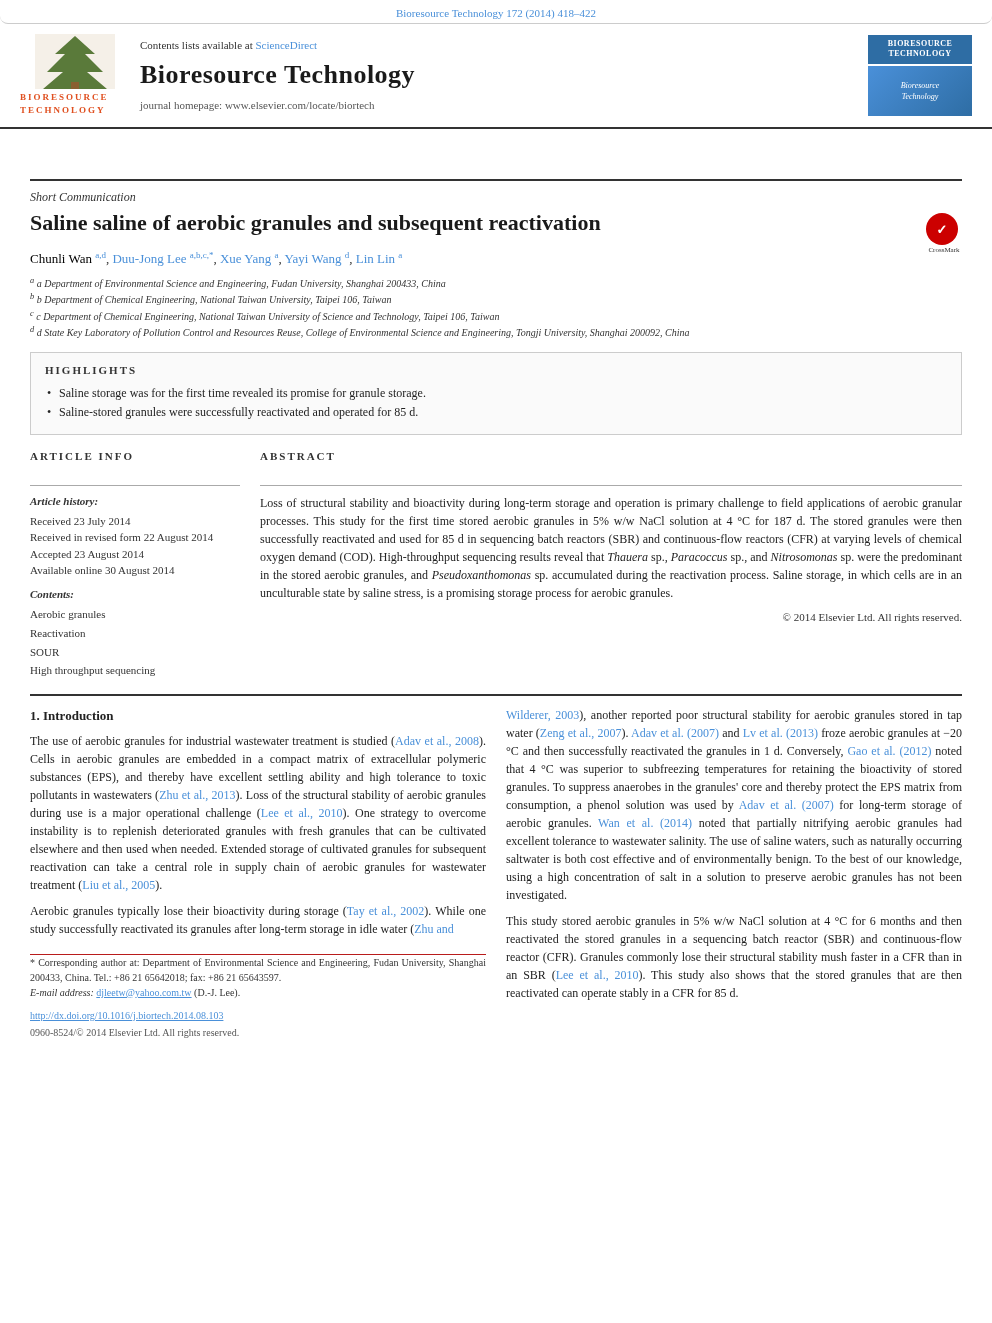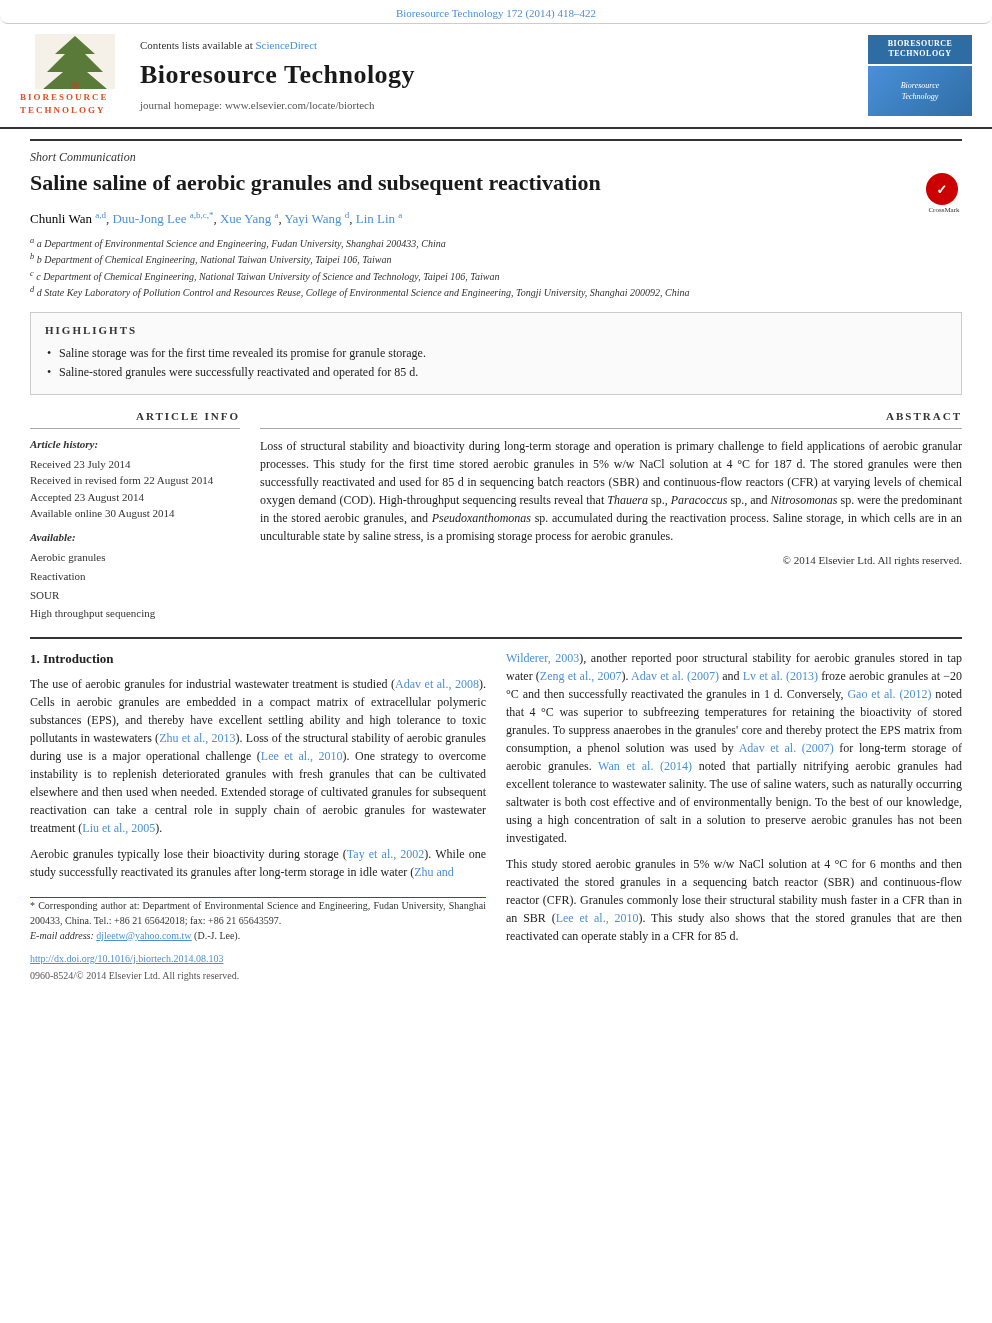--- a/index.html
+++ b/index.html
@@ -83,20 +83,21 @@
     .article-body {
       padding: 10px 30px 20px 30px;
     }
     .article-type {
       font-size: 12px;
       font-style: italic;
       color: #333;
       margin-bottom: 4px;
       border-top: 2px solid #333;
       padding-top: 8px;
+      margin-top: 40px;
     }
     .article-title {
       font-size: 22px;
       font-weight: bold;
       color: #1a1a1a;
       margin-bottom: 8px;
       line-height: 1.3;
     }
     .authors-line {
       font-size: 13px;
@@ -157,23 +158,22 @@
     }
     .abstract-col {
       flex: 1;
     }
     .section-header {
       font-size: 11px;
       font-weight: bold;
       letter-spacing: 2px;
       color: #333;
       border-bottom: 1px solid #aaa;
-      padding-bottom: 3px;
+      padding-bottom: 20px;
       margin-bottom: 8px;
-      text-align: right;
     }
     .article-history-label {
       font-size: 11px;
       font-weight: bold;
       font-style: italic;
       color: #333;
       margin-bottom: 4px;
     }
     .history-dates {
       font-size: 11px;
@@ -360,21 +360,21 @@
 
     <div class="article-info-col">
       <div class="section-header">ARTICLE INFO</div>
       <div class="article-history-label">Article history:</div>
       <div class="history-dates">
         <div>Received 23 July 2014</div>
         <div>Received in revised form 22 August 2014</div>
         <div>Accepted 23 August 2014</div>
         <div>Available online 30 August 2014</div>
       </div>
-      <div class="keywords-label">Available:</div>
+      <div class="keywords-label">Contents:</div>
       <div class="keywords-list">
         <div>Aerobic granules</div>
         <div>Reactivation</div>
         <div>SOUR</div>
         <div>High throughput sequencing</div>
       </div>
     </div>
 
     <div class="abstract-col">
       <div class="section-header">ABSTRACT</div>

